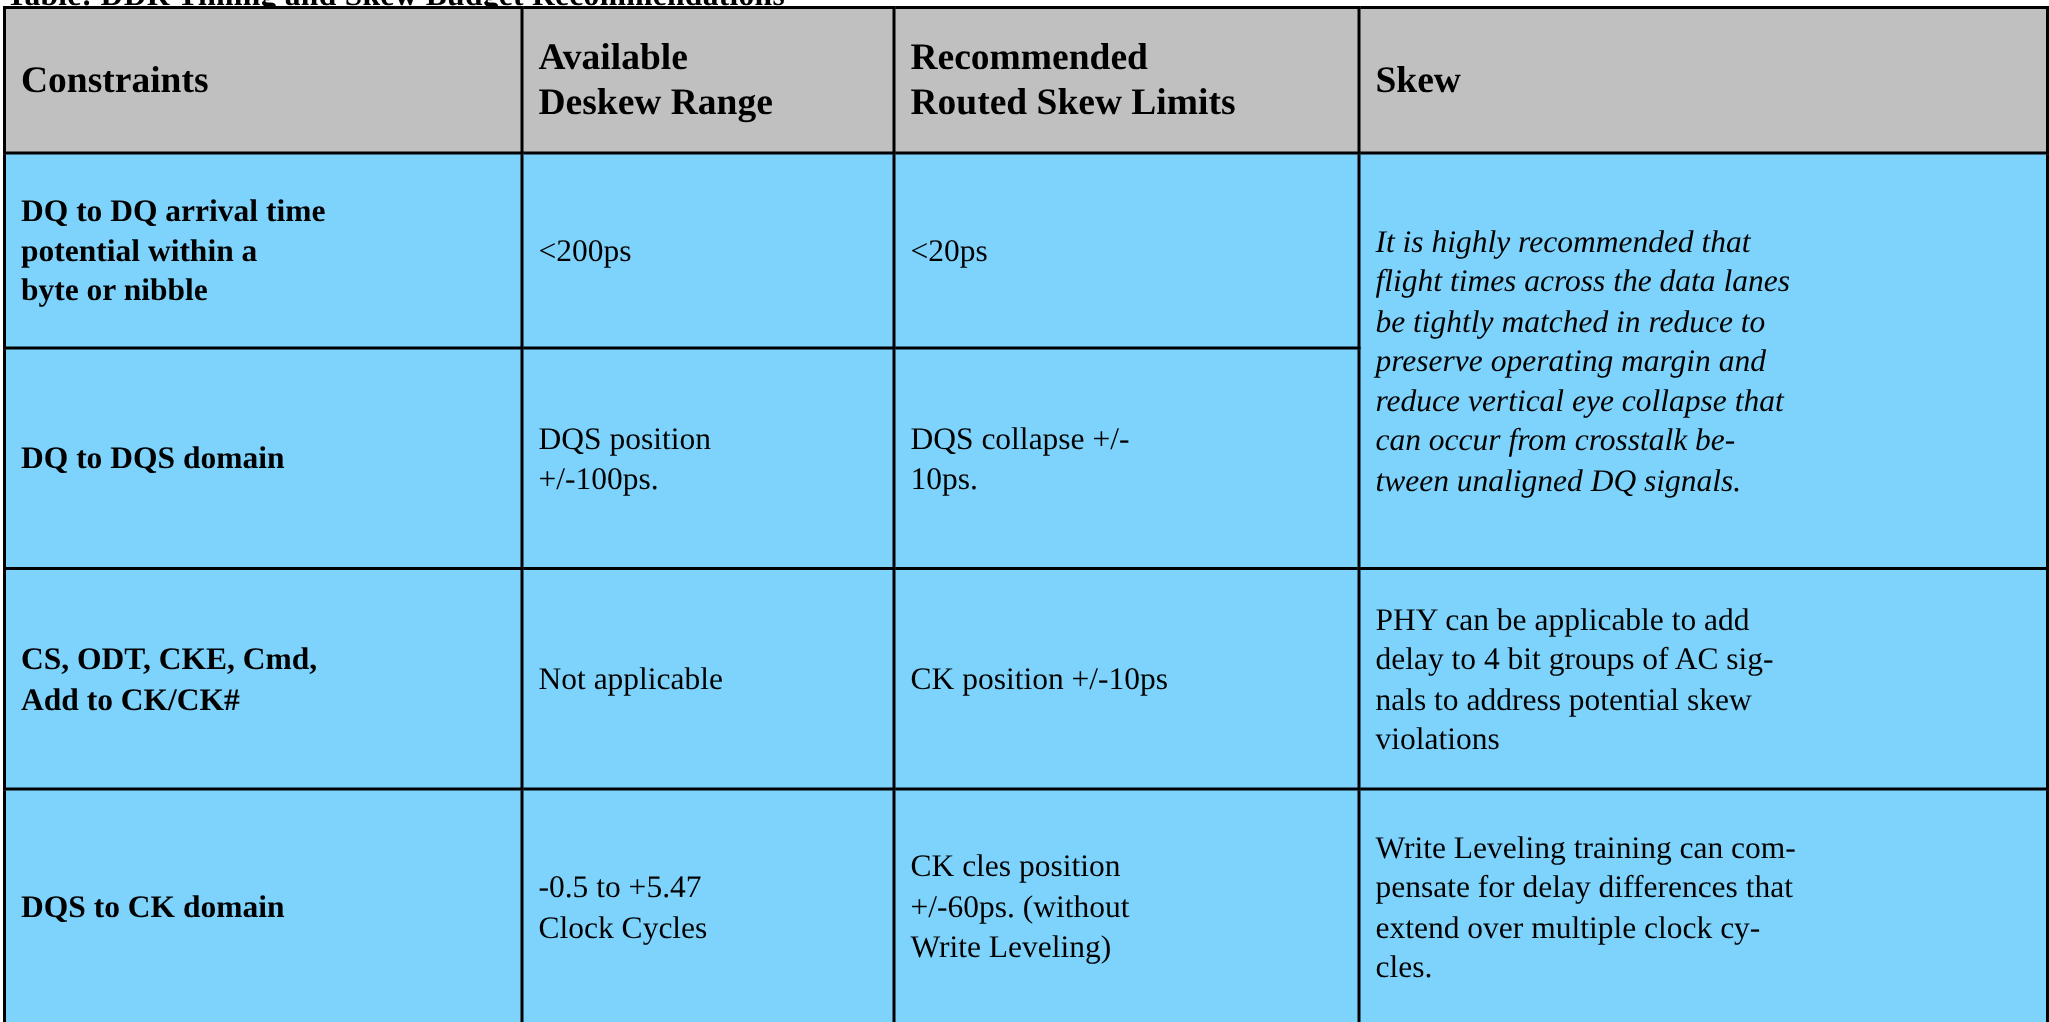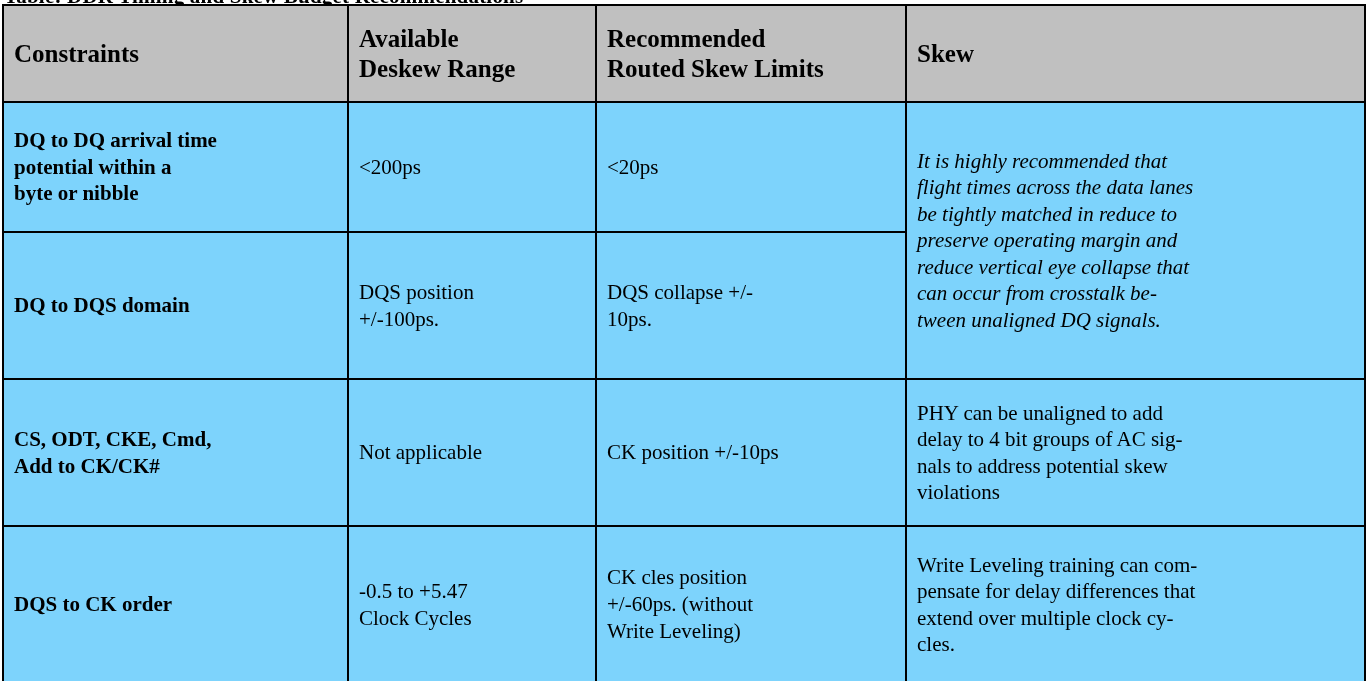--- a/index.html
+++ b/index.html
@@ -182,30 +182,30 @@
           <span class="cell-line">CS, ODT, CKE, Cmd,</span>
           <span class="cell-line">Add to CK/CK#</span>
         </td>
         <td class="col-value">
           <span class="cell-line">Not applicable</span>
         </td>
         <td class="col-value">
           <span class="cell-line">CK position +/-10ps</span>
         </td>
         <td class="col-notes">
-          <span class="cell-line">PHY can be unaligned to add</span>
+          <span class="cell-line">PHY can be applicable to add</span>
           <span class="cell-line">delay to 4 bit groups of AC sig-</span>
           <span class="cell-line">nals to address potential skew</span>
           <span class="cell-line">violations</span>
         </td>
       </tr>
 
       <tr class="row-4">
         <td class="col-constraint">
-          <span class="cell-line">DQS to CK order</span>
+          <span class="cell-line">DQS to CK domain</span>
         </td>
         <td class="col-value">
           <span class="cell-line">-0.5 to +5.47</span>
           <span class="cell-line">Clock Cycles</span>
         </td>
         <td class="col-value">
           <span class="cell-line">CK cles position</span>
           <span class="cell-line">+/-60ps. (without</span>
           <span class="cell-line">Write Leveling)</span>
         </td>

